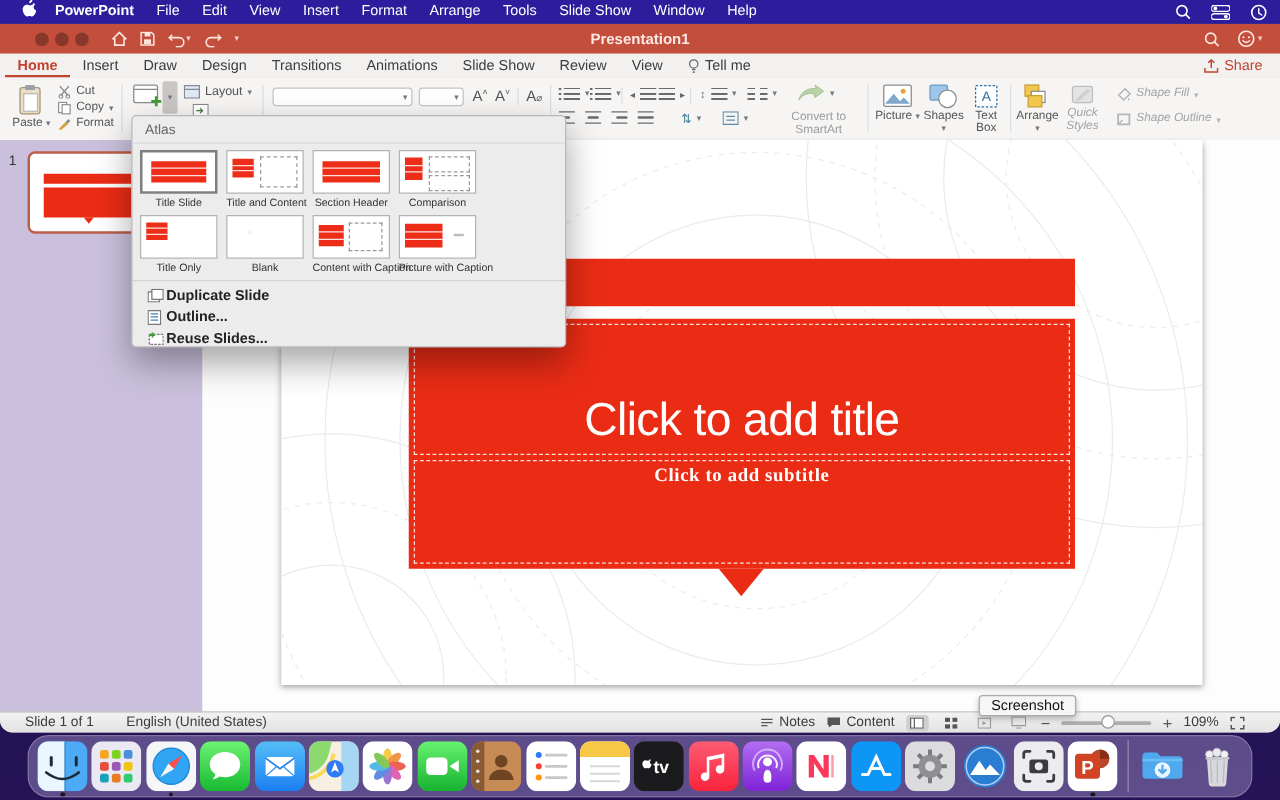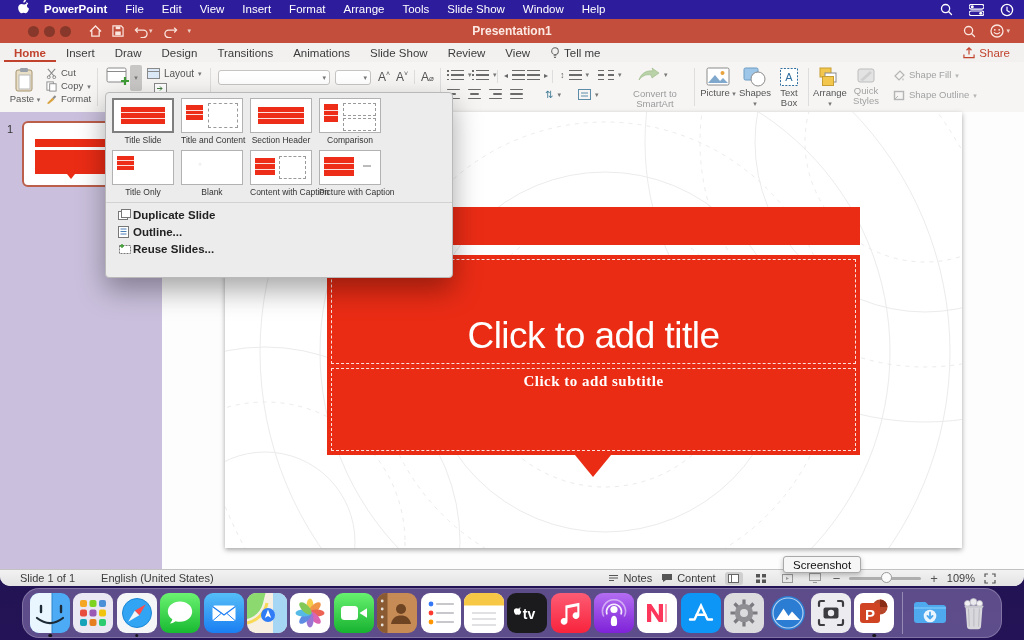--- a/index.html
+++ b/index.html
@@ -24,21 +24,21 @@
   .tab-row{position:absolute;top:24px;left:0;right:0;height:19px;background:#f2f1f0;
     display:flex;align-items:center;font-size:11.5px;color:#3c3c3c;border-bottom:1px solid #e3e1df;}
   .tab{padding:0 10px;height:100%;display:flex;align-items:center;gap:4px;white-space:nowrap;}
   .tab.sel{color:#c1432e;font-weight:bold;box-shadow:inset 0 -2px 0 #c1432e;}
   .share-btn{margin-left:auto;margin-right:14px;color:#c1432e;display:flex;gap:4px;align-items:center;font-size:11.5px;}
   
   .ribbon{position:absolute;top:43px;left:0;right:0;height:50px;background:#f6f5f4;
     border-bottom:1px solid #d8d6d4;font-size:10px;color:#444;}
   .rsep{position:absolute;top:6px;height:38px;width:1px;background:#ddd;}
   .rlabel{font-size:9.5px;color:#555;text-align:center;line-height:1.1;}
-  .gray .rlabel{color:#a2a2a2;}
+  .gray .rlabel{color:#a2a2a2;font-style:italic;}
   .chev{font-size:7px;color:#777;}
   .combo{position:absolute;height:15px;background:#fff;border:1px solid #c6c4c2;border-radius:3px;
     display:flex;align-items:center;justify-content:flex-end;padding-right:3px;box-sizing:border-box;}
   .li{width:13px;height:10px;background:repeating-linear-gradient(180deg,#6b6b6b 0 1.4px,transparent 1.4px 4.3px);}
   .li.b{background:repeating-linear-gradient(180deg,#6b6b6b 0 1.4px,transparent 1.4px 4.3px);
     box-shadow:-4px 0 0 -1px transparent;margin-left:4px;position:relative;}
   .li.b::before{content:"";position:absolute;left:-4px;top:0;width:2px;height:10px;
     background:repeating-linear-gradient(180deg,#6b6b6b 0 1.6px,transparent 1.6px 4.3px);}
   .ic-al{width:13px;height:10px;}
   .ic-al i{display:block;height:1.4px;background:#6b6b6b;margin-bottom:2.9px;border-radius:1px;}
@@ -463,20 +463,21 @@
             <div class="ph ph-sub">
               <span class="t-sub">Click to add subtitle</span>
             </div>
           </div>
           <div class="tri"></div>
         </div>
       </div>
     </div>
 
     <div class="layout-menu">
+      <div class="lm-head">Atlas</div>
       <div class="gal-row">
         <div class="cell sel">
           <div class="cthumb">
               <div class="rr" style="left:7px;right:7px;top:7px;bottom:7px;"></div>
             </div>
           <div class="clbl">Title Slide</div>
           </div>
         <div class="cell">
           <div class="cthumb">
               <div class="rr" style="left:4px;top:6px;width:17px;height:15px;"></div>

